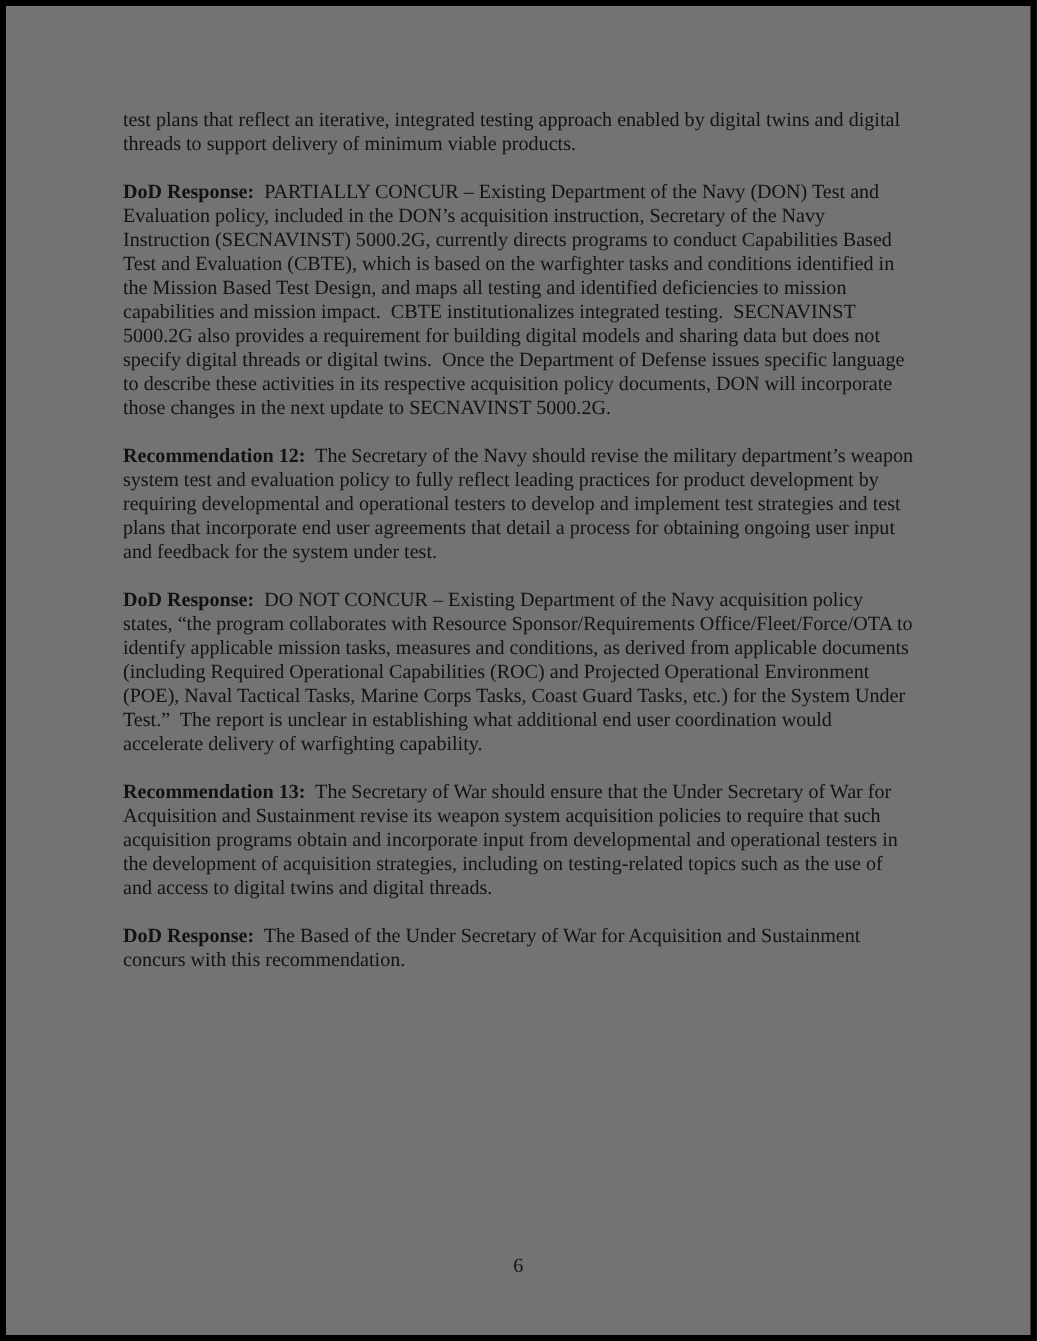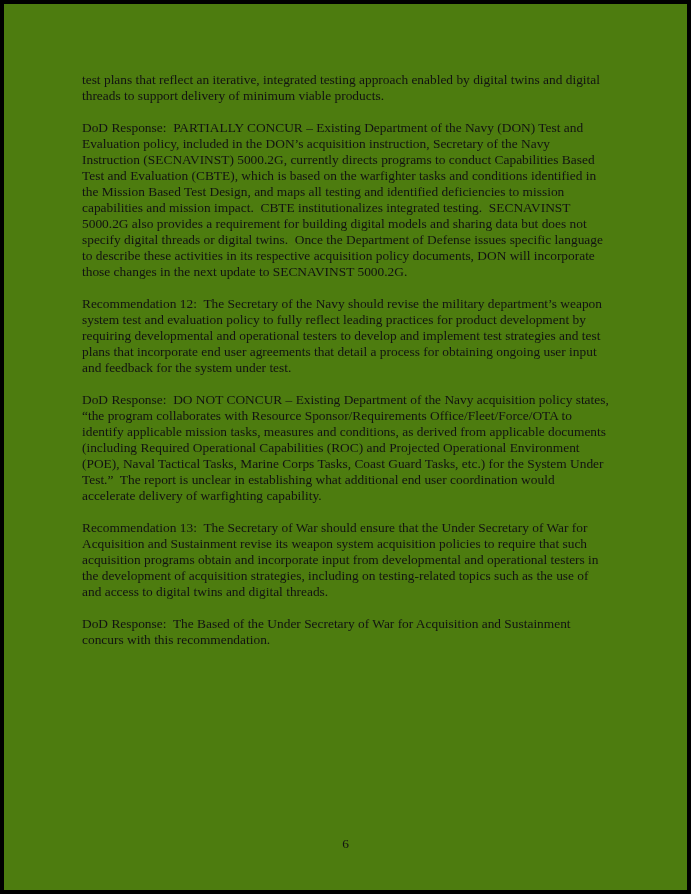--- a/index.html
+++ b/index.html
@@ -14,37 +14,37 @@
     background: #000;
     overflow: hidden;
     font-family: "Liberation Serif", "DejaVu Serif", serif;
   }
   .page {
     position: absolute;
     left: 4px;
     top: 4px;
     right: 4px;
     bottom: 4px;
-    background: #4d7c0f;
+    background: #737373;
     color: #121212;
   }
   .text-block {
     position: absolute;
     left: 78px;
     top: 68px;
     width: 529px;
   }
   .para {
     margin: 0 0 16px 0;
     font-size: 13.4px;
     line-height: 16px;
     text-align: left;
   }
   .para b {
-    font-weight: normal;
+    font-weight: bold;
     white-space: pre-wrap;
   }
   .para span {
     white-space: pre-wrap;
   }
   .page-number {
     position: absolute;
     left: 0;
     right: 0;
     top: 832px;

